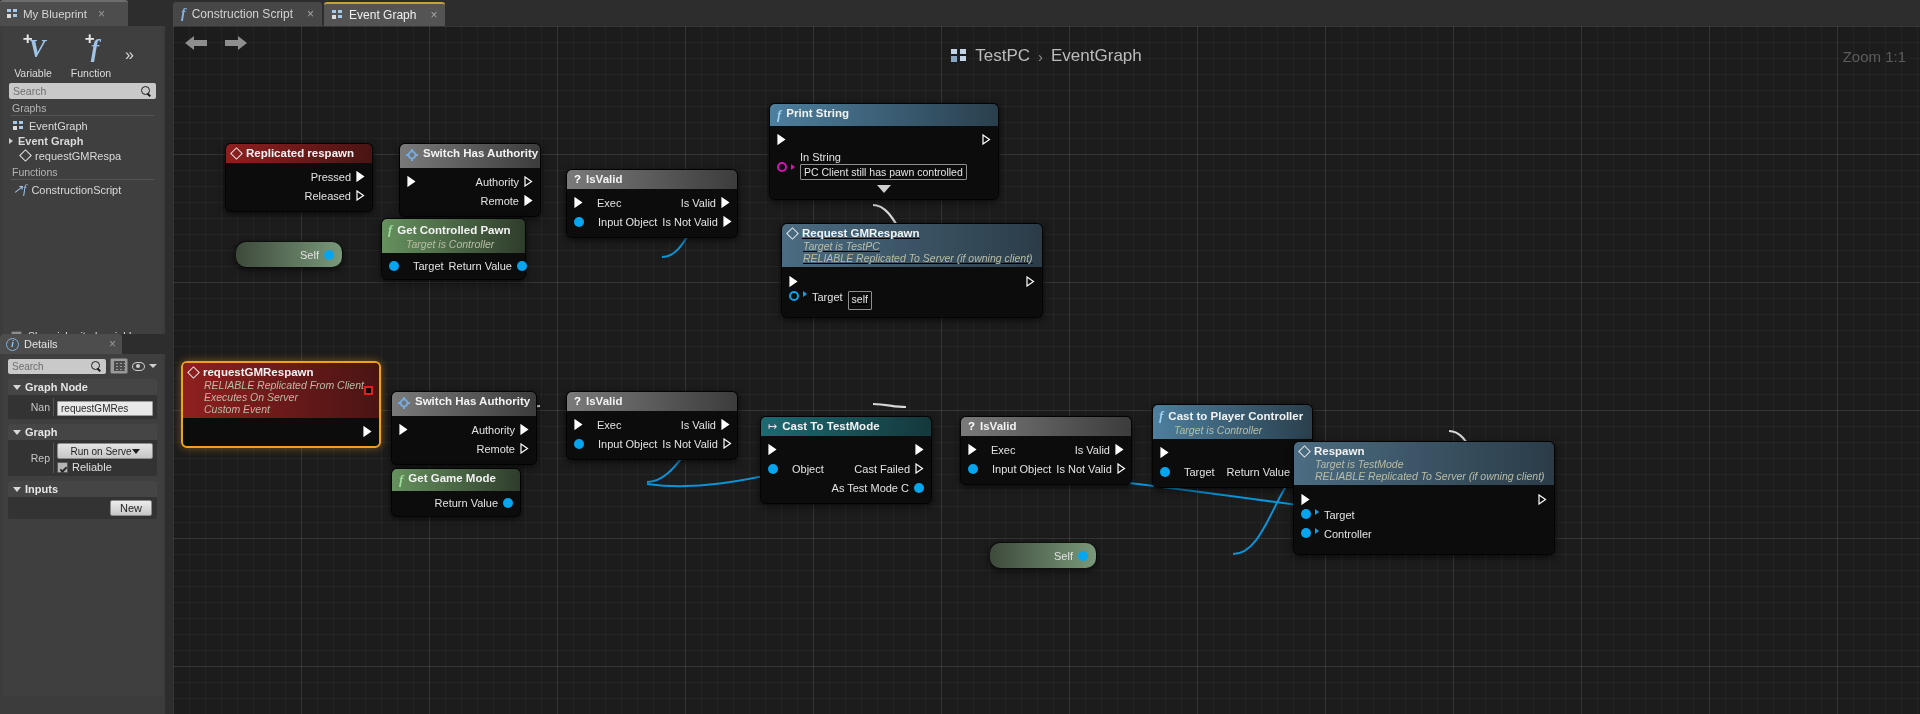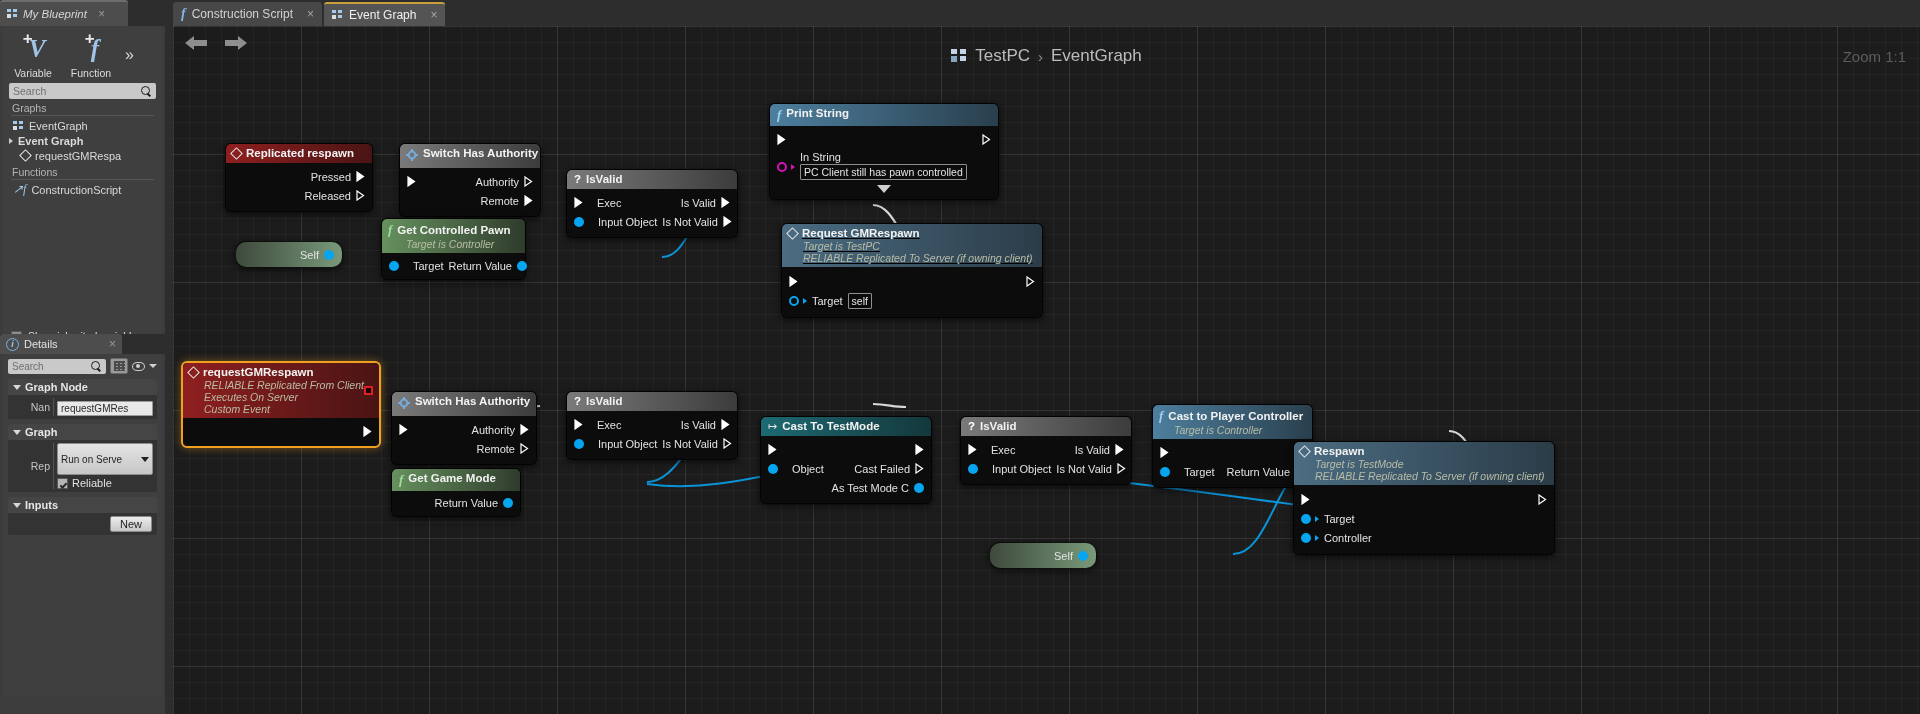--- a/index.html
+++ b/index.html
@@ -14,21 +14,21 @@
 
   
   .left-panel { width: 165px; height: 714px; background: #3c3c3c; position: relative; flex: 0 0 165px; }
 
   .tabstrip { height: 26px; background: #2d2d2d; display: flex; align-items: flex-end; }
   .tab {
     height: 26px; display: flex; align-items: center; gap: 5px;
     padding: 0 8px 0 7px; font-size: 11.5px; color: #d6d6d6;
     background: #4a4a4a; border-radius: 3px 3px 0 0; position: relative;
   }
-  .tab.active-left { background: #4d4d4d; border-top: 2px solid #6d6d6d; font-style: italic; }
+  .tab.active-left { background: #4d4d4d; border-top: 2px solid #6d6d6d; }
   .tab .tabclose { color: #9a9a9a; font-size: 12px; margin-left: 6px; }
 
   .panel-body { background: #3f3f3f; margin: 0 3px; height: 322px; border-radius: 2px; position: relative; }
 
   .vf-row { display: flex; align-items: flex-start; padding: 6px 0 0 6px; gap: 10px; }
   .vf-btn { width: 48px; display: flex; flex-direction: column; align-items: center; }
   .vf-glyph { height: 34px; display: flex; align-items: center; justify-content: center; position: relative; }
   .vf-plus { color: #e9e9e9; font-size: 17px; font-weight: 700; position: absolute; left: 2px; top: -3px; }
   .vf-letter { font-size: 25px; color: #9fc4e8; font-family: "Liberation Serif", serif; font-style: italic; font-weight: 700; margin-left: 8px; }
   .vf-label { font-size: 10.5px; color: #dcdcdc; margin-top: 1px; }
@@ -86,21 +86,21 @@
   .caret-sm { width:0;height:0;border-left:4px solid transparent;border-right:4px solid transparent;border-top:4px solid #cfcfcf;}
 
   .sect { background: #333333; margin: 5px 5px 0 5px; border-radius: 2px; }
   .sect-hdr { display:flex; align-items:center; gap:4px; font-size:11px; color:#e6e6e6; font-weight:700; background:#454545; padding:2px 5px; border-radius:2px 2px 0 0;}
   .sect-tri { width:0;height:0;border-left:4px solid transparent;border-right:4px solid transparent;border-top:5px solid #d8d8d8;}
   .prop-row { display:flex; align-items:center; padding: 3px 4px; gap:3px; }
   .prop-label { font-size:10.5px; color:#c6c6c6; width:38px; text-align:right; overflow:hidden; white-space:nowrap;}
   .prop-sep { width:1px; background:#555; align-self: stretch; }
   .prop-field { flex:1; }
   .txt-in { background:#e8e8e8; border:1px solid #9a9a9a; border-radius:1px; font-size:10px; color:#2a2a2a; padding:1px 3px; width:100%; height:15px; outline:none; font-family:"Liberation Sans",sans-serif;}
-  .dd { background: linear-gradient(#e4e4e4,#c6c6c6); border:1px solid #8c8c8c; border-radius:2px; height:15px; display:flex; align-items:center; justify-content:space-between; padding:15px 3px; font-size:10px; color:#1f1f1f; width:100%;}
+  .dd { background: linear-gradient(#e4e4e4,#c6c6c6); border:1px solid #8c8c8c; border-radius:2px; height:15px; display:flex; align-items:center; justify-content:center; padding:7px 3px; font-size:10px; color:#1f1f1f; width:100%;}
   .dd .dcar{width:0;height:0;border-left:4px solid transparent;border-right:4px solid transparent;border-top:5px solid #1f1f1f;}
   .chk-row { display:flex; align-items:center; gap:4px; margin-top:2px; font-size:11px; color:#e0e0e0;}
   .new-btn { background: linear-gradient(#ececec,#c7c7c7); border:1px solid #8a8a8a; border-radius:2px; font-size:11px; color:#1f1f1f; padding:1px 9px; }
   .sect-body-row { display:flex; justify-content:flex-end; padding:3px 5px; }
 
   
   .main { flex: 1; position: relative; background: #2d2d2d; }
   .main-tabstrip { height: 26px; background: #2d2d2d; display:flex; align-items: flex-end; padding-left: 8px;}
   .mtab { height: 24px; display:flex; align-items:center; gap:6px; padding: 0 8px; font-size: 12px; color: #d2d2d2; background:#474747; border-radius:3px 3px 0 0; margin-right:2px;}
   .mtab.active { background:#545454; color:#f0f0f0; border-top: 2px solid #c8a03c; }
@@ -131,21 +131,21 @@
   .bc-txt { font-size:17px; color:#bcbcbc; }
   .bc-sep { font-size:15px; color:#8e8e8e;}
   .zoom-lbl { position:absolute; top:22px; right:14px; font-size:15px; color:#5c5c5c; z-index:4;}
 
   
   .node { position:absolute; border-radius:6px; box-shadow: 0 2px 7px rgba(0,0,0,.65); background:#141414; border:1px solid rgba(0,0,0,.85); }
   .node-hdr { border-radius:5px 5px 0 0; padding:3px 7px 3px 6px; display:flex; align-items:flex-start; gap:5px; }
   .node-title { font-size:11.5px; font-weight:700; color:#f2f2f2; line-height:13px; white-space:nowrap;}
   .node-sub { font-size:10.5px; font-style:italic; color:#b9bda6; line-height:12px; white-space:nowrap;}
   .node-body { padding:4px 0 6px 0; background:rgba(12,12,12,.92); border-radius:0 0 5px 5px; }
-  .prow { display:flex; align-items:center; height:19px; padding:0 7px; gap:5px; }
+  .prow { display:flex; height:19px; padding:0 7px; gap:5px; }
   .prow.split { justify-content:space-between; }
   .pin-lbl { font-size:11px; color:#e2e2e2; white-space:nowrap;}
   .pin-left { display:flex;align-items:center;gap:14px;}
   .pin-right { display:flex;align-items:center;gap:5px; margin-left:auto;}
 
   
   .exec { width:9px;height:11px; flex:0 0 9px;}
   .exec svg { display:block; }
   
   .dpin { width:10px;height:10px;border-radius:50%; flex:0 0 10px; position:relative;}

